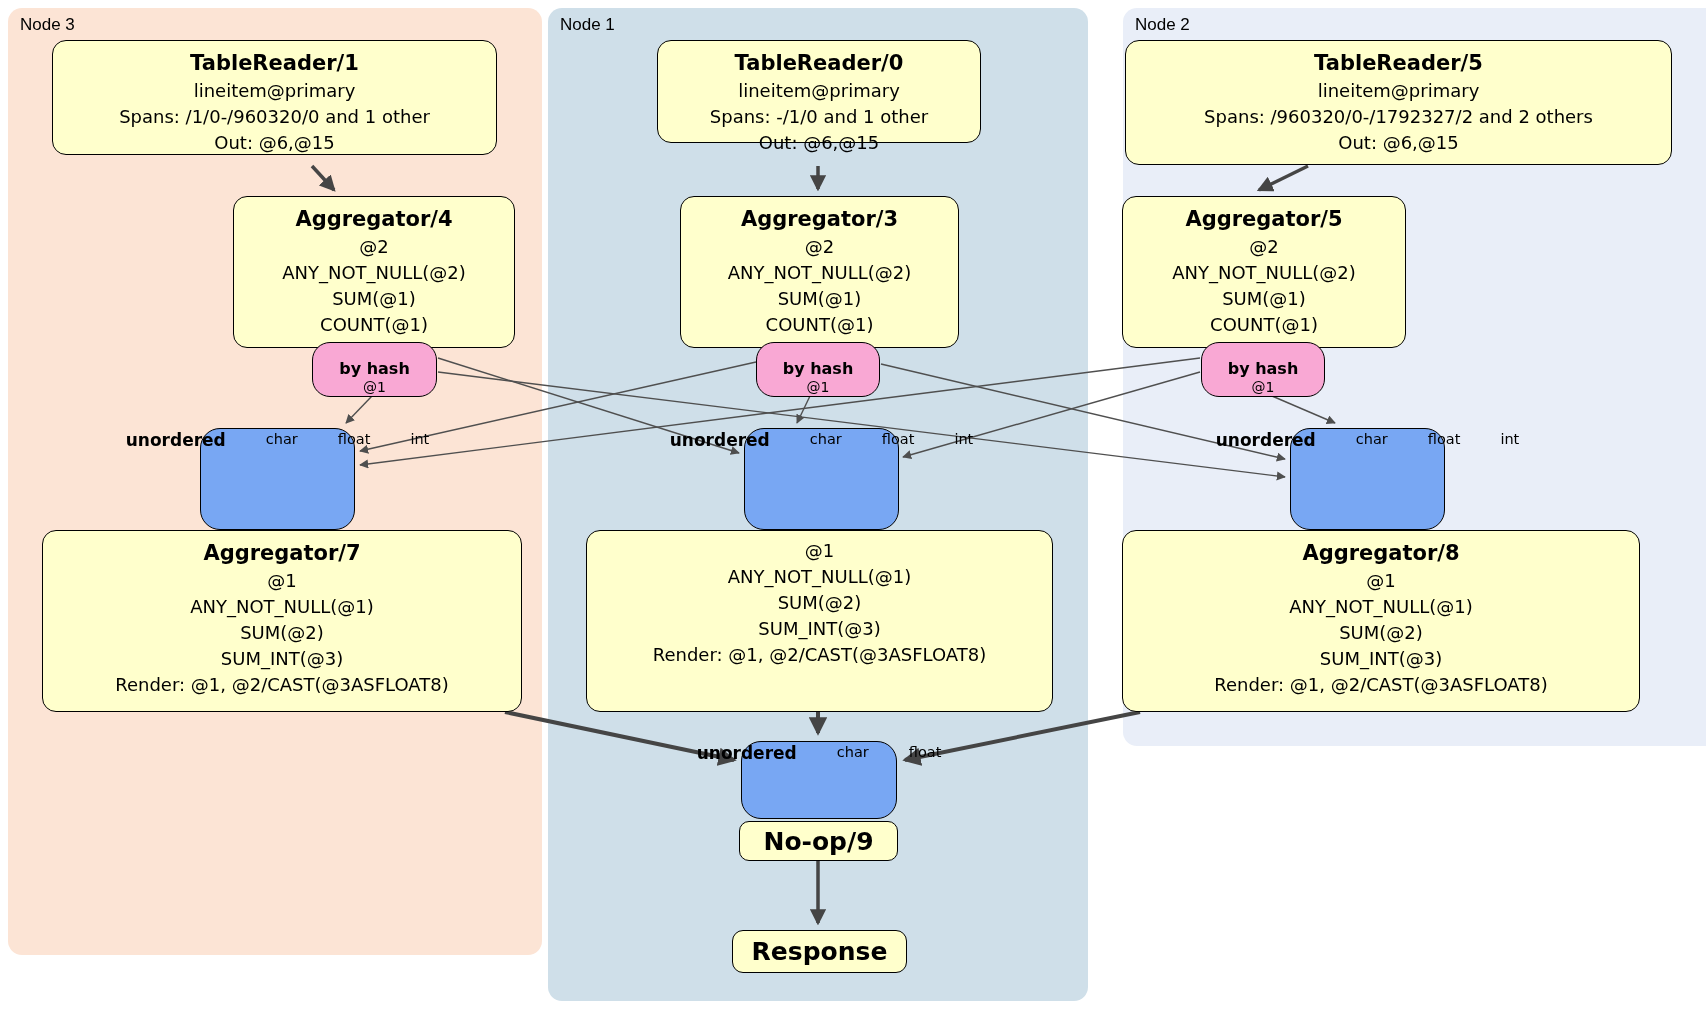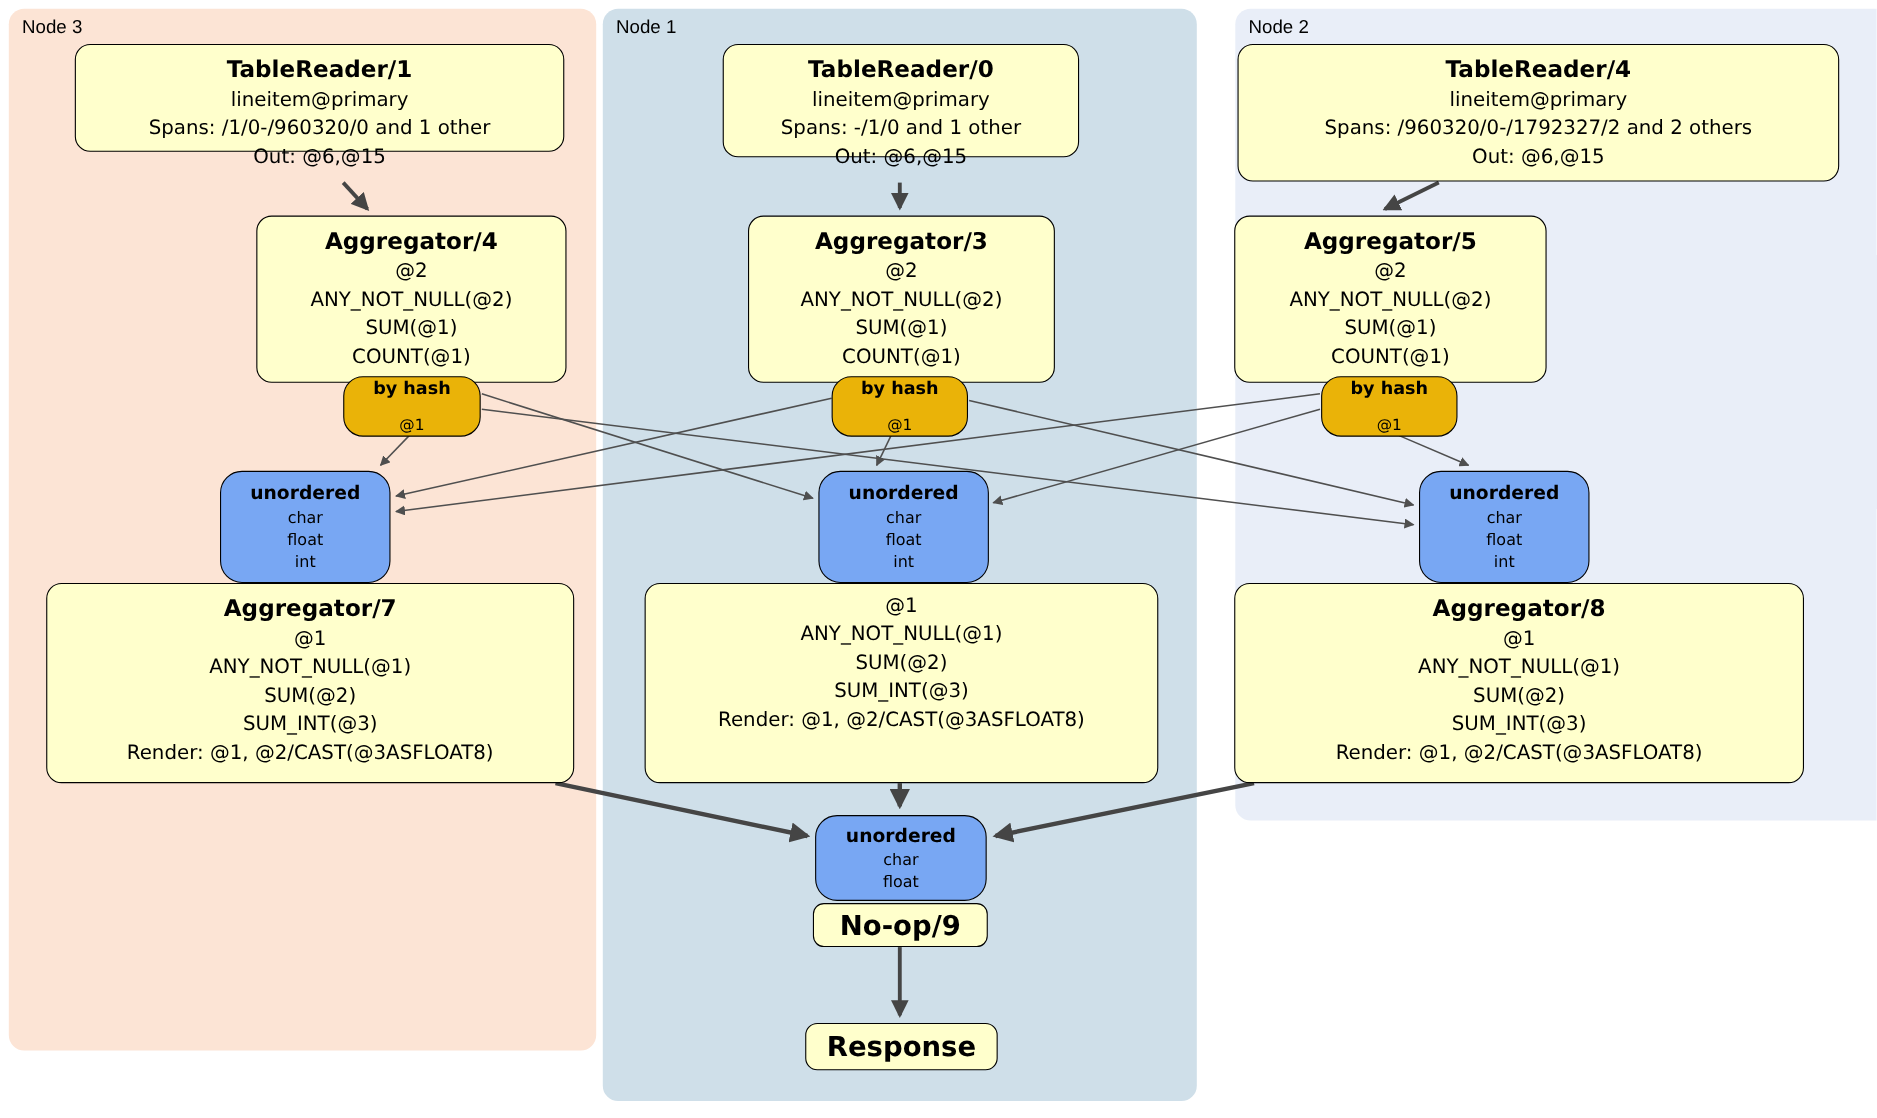--- a/index.html
+++ b/index.html
@@ -14,28 +14,29 @@
   .rlabel{
     position:absolute;left:12px;top:7px;font-size:17px;
     font-family:"Liberation Sans",sans-serif;color:#000;
   }
   #edges{position:absolute;left:0;top:0;}
   .box{position:absolute;box-sizing:border-box;border:1.5px solid #000;text-align:center;}
   .proc{background:#ffffcc;border-radius:14px;padding-top:7px;}
   .ptitle{font-size:21px;font-weight:bold;line-height:30px;}
   .pline{font-size:18px;line-height:26px;}
   .hash{
-    background:#eab308;border-radius:18px;display:flex;flex-direction:column;
-    justify-content:space-between;
+    background:#f9a8d4;border-radius:18px;display:flex;flex-direction:column;
+    justify-content:flex-end;
   }
   .htitle{font-size:16px;font-weight:bold;line-height:20px;}
   .hline{font-size:14px;line-height:17px;}
   .sync{
-    background:#78a7f3;border-radius:20px;display:flex;flex-direction:column;
+    background:#78a7f3;border-radius:20px;display:flex;
     justify-content:center;
+    gap:40px;
   }
   .stitle{font-size:17px;font-weight:bold;line-height:23px;}
   .sline{font-size:14.5px;line-height:20px;}
   .mini{background:#ffffcc;border-radius:11px;display:flex;flex-direction:column;justify-content:center;}
   .mtitle{font-size:25px;font-weight:bold;}
 </style>
 </head>
 <body>
 
 <div id="canvas">
@@ -100,34 +101,34 @@
     <div class="sline">char</div>
     <div class="sline">float</div>
     <div class="sline">int</div>
   </div>
   <div class="box sync" style="left:741px;top:741px;width:156px;height:78px">
     <div class="stitle">unordered</div>
     <div class="sline">char</div>
     <div class="sline">float</div>
   </div>
 
-  <div class="box proc" style="left:68px;top:40px;width:445px;height:98px">
+  <div class="box proc" style="left:52px;top:40px;width:445px;height:115px">
     <div class="ptitle">TableReader/1</div>
     <div class="pline">lineitem@primary</div>
     <div class="pline">Spans: /1/0-/960320/0 and 1 other</div>
     <div class="pline">Out: @6,@15</div>
   </div>
   <div class="box proc" style="left:657px;top:40px;width:324px;height:103px">
     <div class="ptitle">TableReader/0</div>
     <div class="pline">lineitem@primary</div>
     <div class="pline">Spans: -/1/0 and 1 other</div>
     <div class="pline">Out: @6,@15</div>
   </div>
   <div class="box proc" style="left:1125px;top:40px;width:547px;height:125px">
-    <div class="ptitle">TableReader/4</div>
+    <div class="ptitle">TableReader/5</div>
     <div class="pline">lineitem@primary</div>
     <div class="pline">Spans: /960320/0-/1792327/2 and 2 others</div>
     <div class="pline">Out: @6,@15</div>
   </div>
 
   <div class="box proc" style="left:233px;top:196px;width:282px;height:152px">
     <div class="ptitle">Aggregator/4</div>
     <div class="pline">@2</div>
     <div class="pline">ANY_NOT_NULL(@2)</div>
     <div class="pline">SUM(@1)</div>

